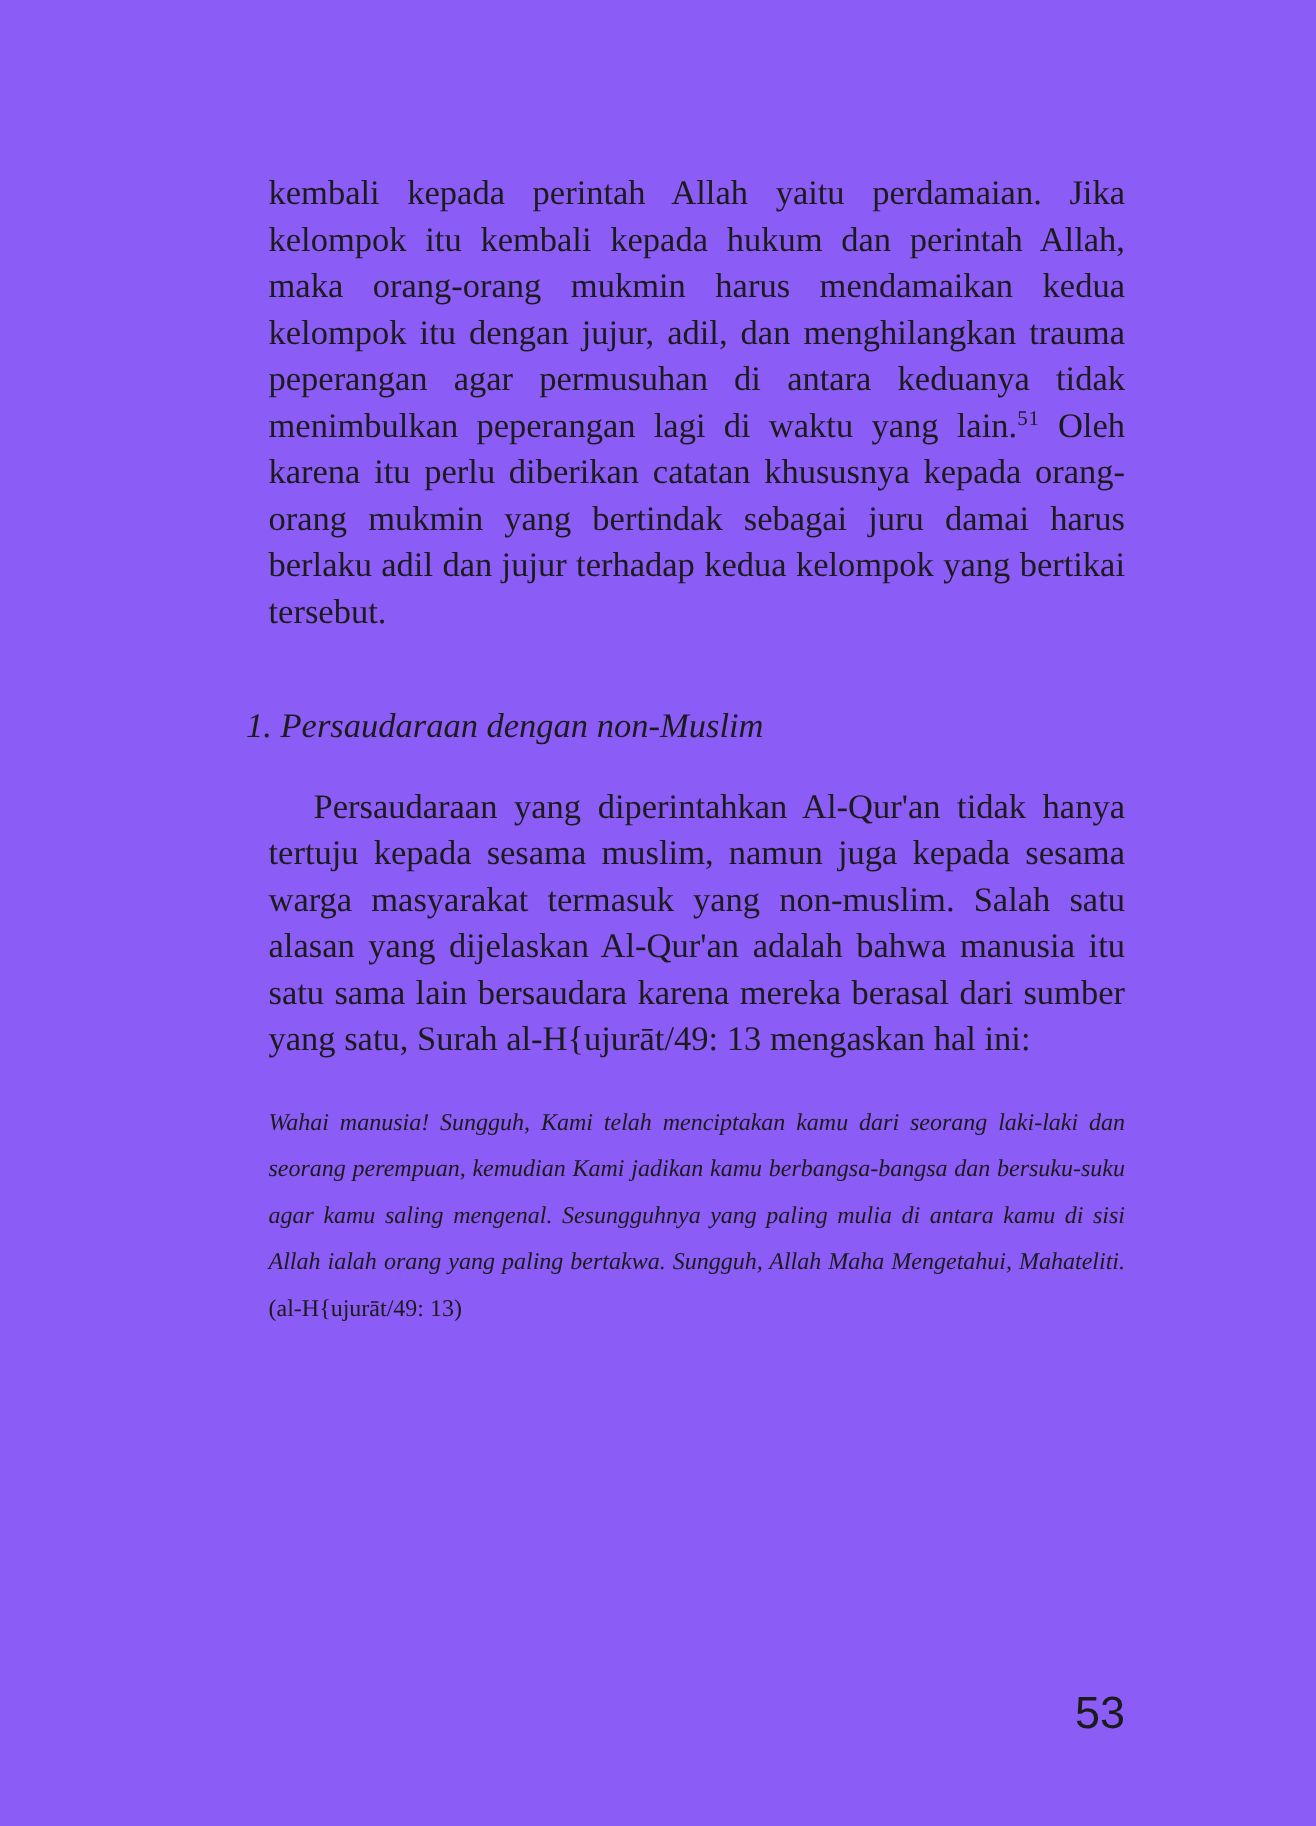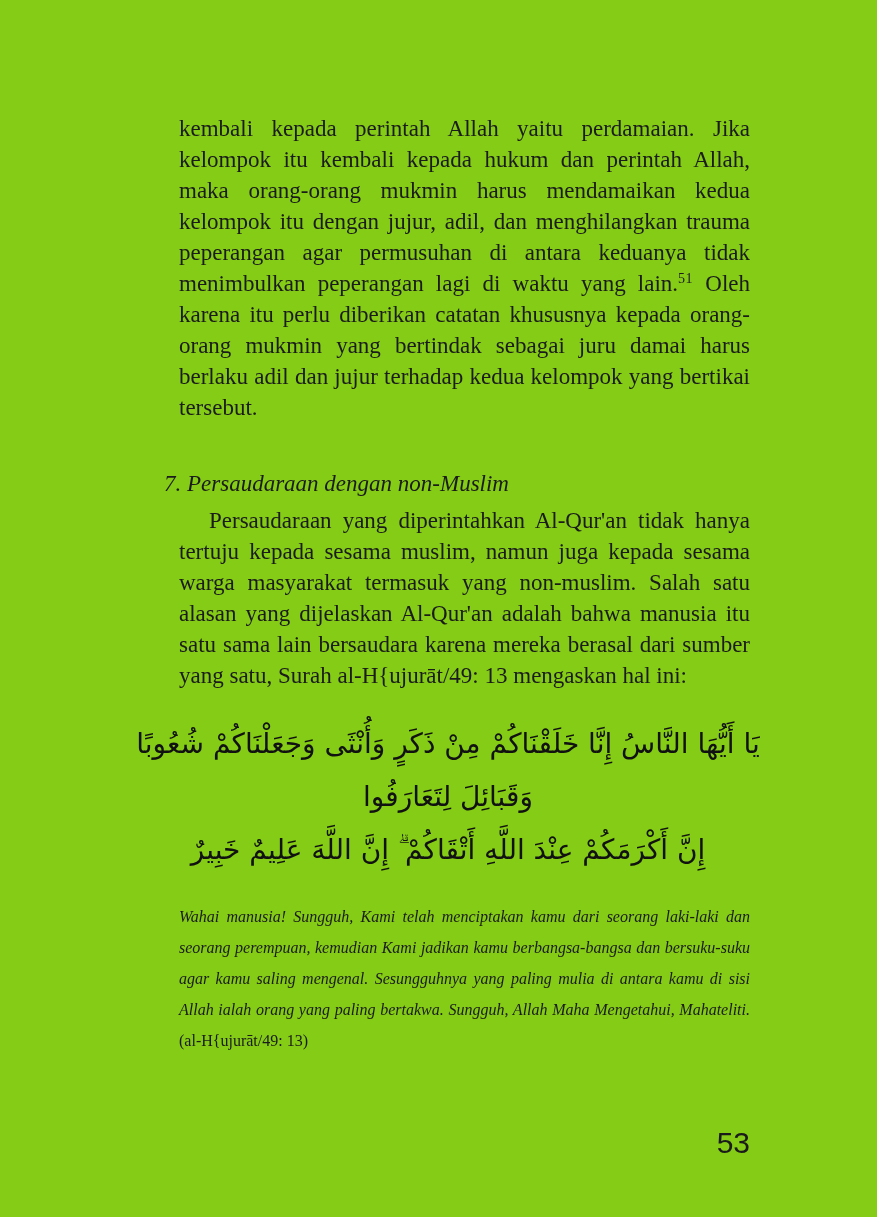--- a/index.html
+++ b/index.html
@@ -5,21 +5,21 @@
   html, body {
     margin: 0;
     padding: 0;
     background: #e8e8e8;
   }
   .page {
     position: relative;
     width: 877px;
     height: 1217px;
     margin: 0 auto;
-    background: #84cc16;
+    background: #8b5cf6;
     color: #1b1b1b;
     font-family: "Liberation Serif", serif;
     overflow: hidden;
   }
   .text-column {
     position: absolute;
     left: 179px;
     top: 113px;
     width: 571px;
   }
@@ -38,21 +38,21 @@
   }
   .section-heading {
     margin: 46px 0 0 -15px;
     font-size: 23px;
     line-height: 30px;
     font-style: italic;
     font-weight: normal;
     text-align: left;
   }
   .indented-first-line {
-    margin-top: 6px;
+    margin-top: 23px;
     text-indent: 30px;
   }
   .arabic-verse {
     margin: 26px -13px 0 -46px;
     direction: rtl;
     text-align: center;
     font-family: "DejaVu Sans", sans-serif;
     font-size: 28px;
     line-height: 53px;
     color: #111111;
@@ -80,28 +80,24 @@
 </style>
 </head>
 <body>
 
 <div class="page">
 
   <div class="text-column">
 
     <p class="body-paragraph"><span>kembali kepada perintah Allah yaitu perdamaian. Jika kelompok itu kembali kepada hukum dan perintah Allah, maka orang-orang mukmin harus mendamaikan kedua kelompok itu dengan jujur, adil, dan menghilangkan trauma peperangan agar permusuhan di antara keduanya tidak menimbulkan peperangan lagi di waktu yang lain.</span><sup>51</sup><span> Oleh karena itu perlu diberikan catatan khususnya kepada orang-orang mukmin yang bertindak sebagai juru damai harus berlaku adil dan jujur terhadap kedua kelompok yang bertikai tersebut.</span></p>
 
-    <h3 class="section-heading">7. Persaudaraan dengan non-Muslim</h3>
+    <h3 class="section-heading">1. Persaudaraan dengan non-Muslim</h3>
 
     <p class="body-paragraph indented-first-line">Persaudaraan yang diperintahkan Al-Qur'an tidak hanya tertuju kepada sesama muslim, namun juga kepada sesama warga masyarakat termasuk yang non-muslim. Salah satu alasan yang dijelaskan Al-Qur'an adalah bahwa manusia itu satu sama lain bersaudara karena mereka berasal dari sumber yang satu, Surah al-H{ujurāt/49: 13 mengaskan hal ini:</p>
 
-    <div class="arabic-verse">
-      <div>يَا أَيُّهَا النَّاسُ إِنَّا خَلَقْنَاكُمْ مِنْ ذَكَرٍ وَأُنْثَى وَجَعَلْنَاكُمْ شُعُوبًا وَقَبَائِلَ لِتَعَارَفُوا</div>
-      <div>إِنَّ أَكْرَمَكُمْ عِنْدَ اللَّهِ أَتْقَاكُمْ ۗ إِنَّ اللَّهَ عَلِيمٌ خَبِيرٌ</div>
-    </div>
 
     <p class="body-paragraph translation-block"><span>Wahai manusia! Sungguh, Kami telah menciptakan kamu dari seorang laki-laki dan seorang perempuan, kemudian Kami jadikan kamu berbangsa-bangsa dan bersuku-suku agar kamu saling mengenal. Sesungguhnya yang paling mulia di antara kamu di sisi Allah ialah orang yang paling bertakwa. Sungguh, Allah Maha Mengetahui, Mahateliti.</span><span class="citation"> (al-H{ujurāt/49: 13)</span></p>
 
   </div>
 
   <div class="page-number">53</div>
 
 </div>
 
 </body></html>

